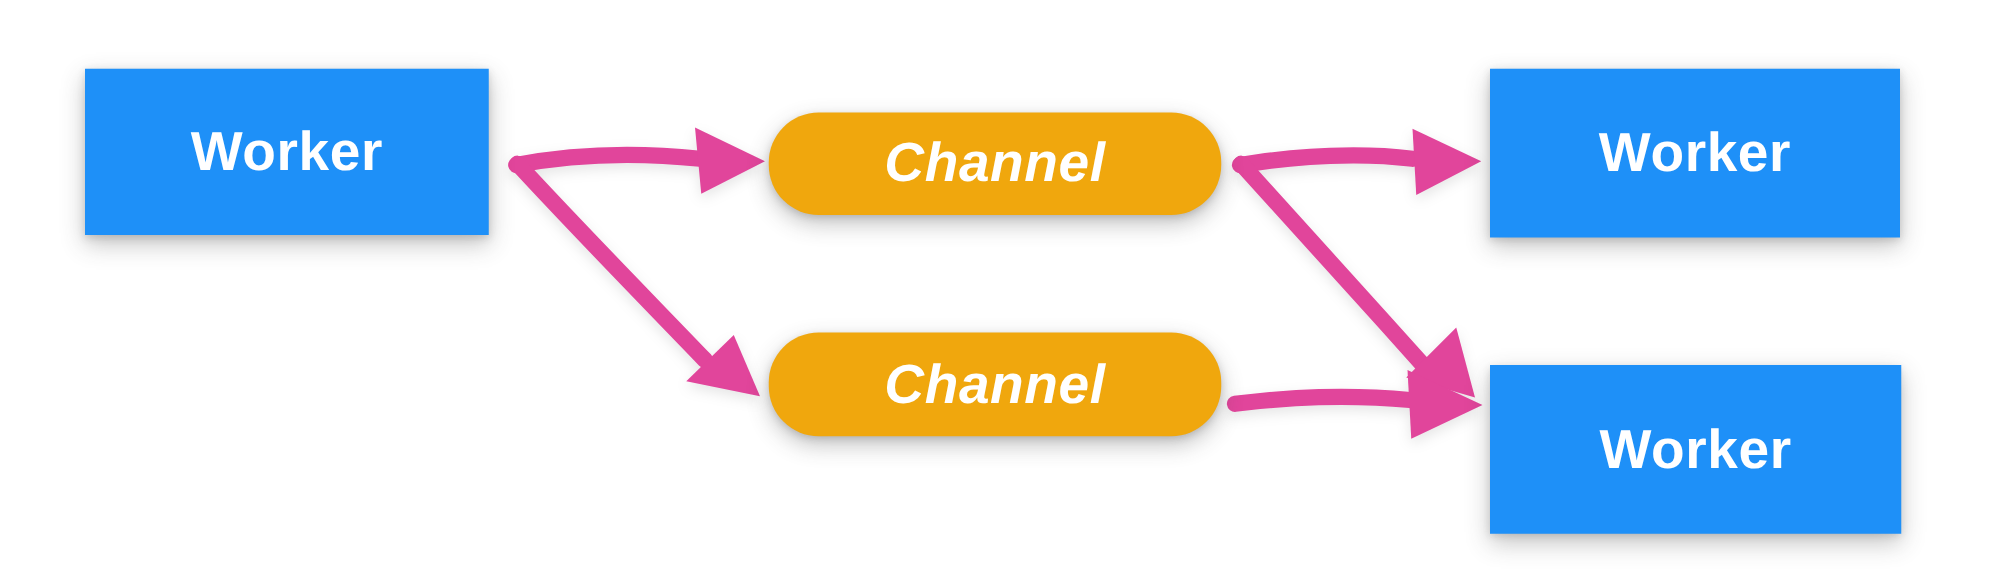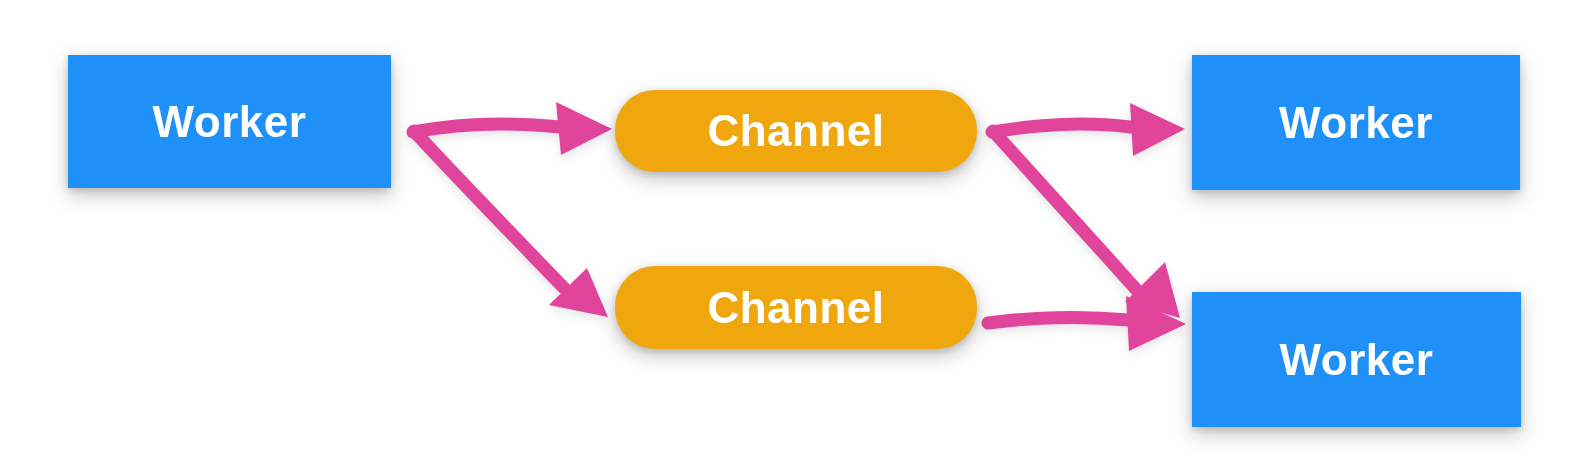--- a/index.html
+++ b/index.html
@@ -20,21 +20,21 @@
   .node{
     position:absolute;
     display:flex;align-items:center;justify-content:center;
     color:var(--label-text);
     font-weight:bold;
     font-size:44px;
     letter-spacing:0.5px;
     box-shadow:0 7px 18px rgba(60,60,60,0.30), 0 2px 6px rgba(60,60,60,0.18);
   }
   .worker{background:var(--worker-fill);}
-  .channel{background:var(--channel-fill);border-radius:40px;}
+  .channel{background:var(--channel-fill);border-radius:40px;font-style:italic;}
   .label{line-height:1;}
   .arrow-layer{
     position:absolute;left:0;top:0;width:1596px;height:458px;
     pointer-events:none;
     filter:drop-shadow(0 4px 5px rgba(0,0,0,0.10));
   }
   .arrow-layer path{
     stroke:var(--arrow);
     stroke-width:13;
     fill:none;

